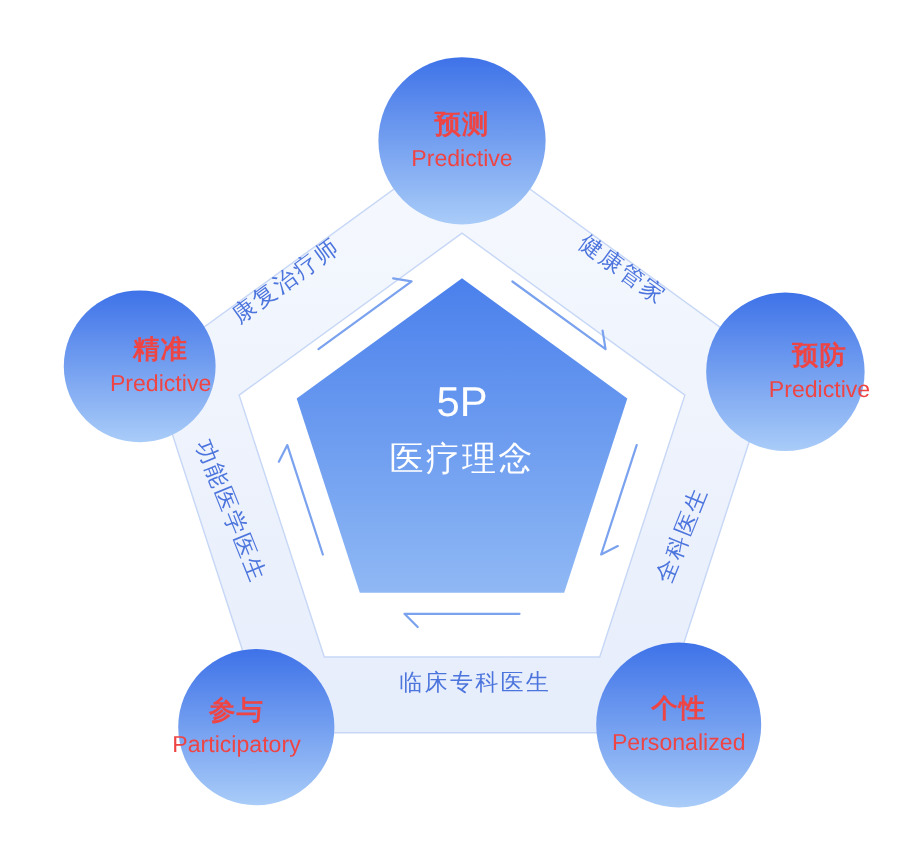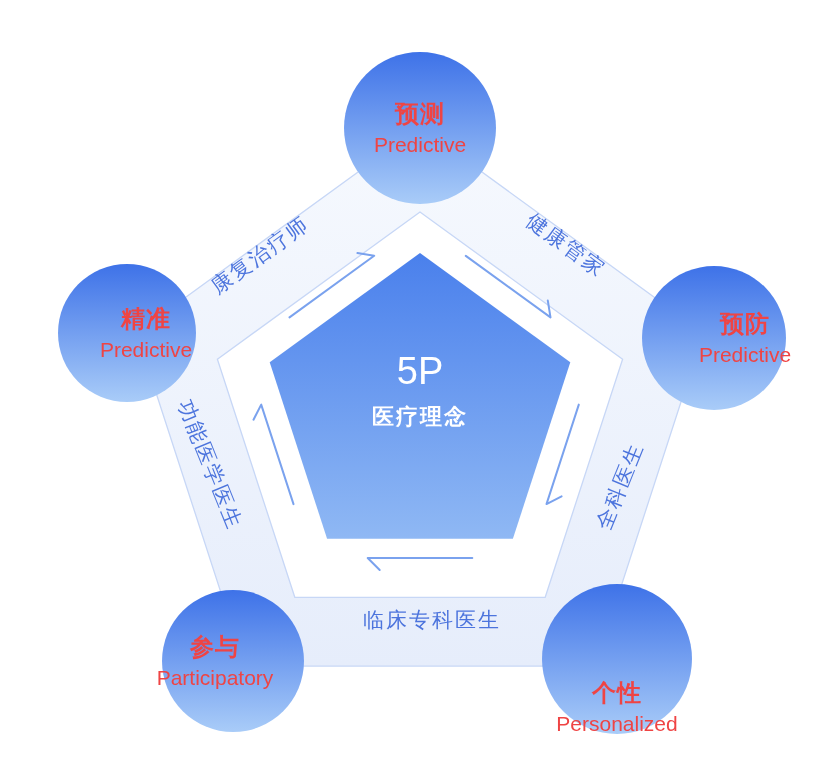--- a/index.html
+++ b/index.html
@@ -23,21 +23,21 @@
   .node-en{font-size:21px;font-weight:400;margin-top:8px;line-height:1;}
   .center-title{
     position:absolute;
     left:420px;top:390px;
     transform:translate(-50%,-50%);
     text-align:center;
     color:#ffffff;
     white-space:nowrap;
   }
   .center-line1{font-size:38px;font-weight:400;line-height:1;}
-  .center-line2{font-size:22px;font-weight:700;line-height:1;margin-top:16px;letter-spacing:2px;}
+  .center-line2{font-size:31px;font-weight:400;line-height:1;margin-top:16px;letter-spacing:2px;}
   .edge-label{
     position:absolute;
     font-size:21px;
     letter-spacing:2px;
     white-space:nowrap;
     color:#4C74DD;
   }
   .el-rehab{left:260px;top:255px;transform:translate(-50%,-50%) rotate(-36deg);}
   .el-health{left:566px;top:245px;transform:translate(-50%,-50%) rotate(36deg);}
   .el-gp{left:620px;top:486px;transform:translate(-50%,-50%) rotate(-68deg);}
@@ -95,21 +95,21 @@
     <div class="node-label" style="left:420px;top:128px;">
       <div class="node-zh">预测</div>
       <div class="node-en">Predictive</div>
     </div>
 
     <div class="node-label" style="left:745px;top:338px;">
       <div class="node-zh">预防</div>
       <div class="node-en">Predictive</div>
     </div>
 
-    <div class="node-label" style="left:617px;top:659px;margin-top:48px;">
+    <div class="node-label" style="left:617px;top:659px;">
       <div class="node-zh">个性</div>
       <div class="node-en">Personalized</div>
     </div>
 
     <div class="node-label" style="left:215px;top:661px;">
       <div class="node-zh">参与</div>
       <div class="node-en">Participatory</div>
     </div>
 
     <div class="node-label" style="left:127px;top:333px;margin-left:19px;">

